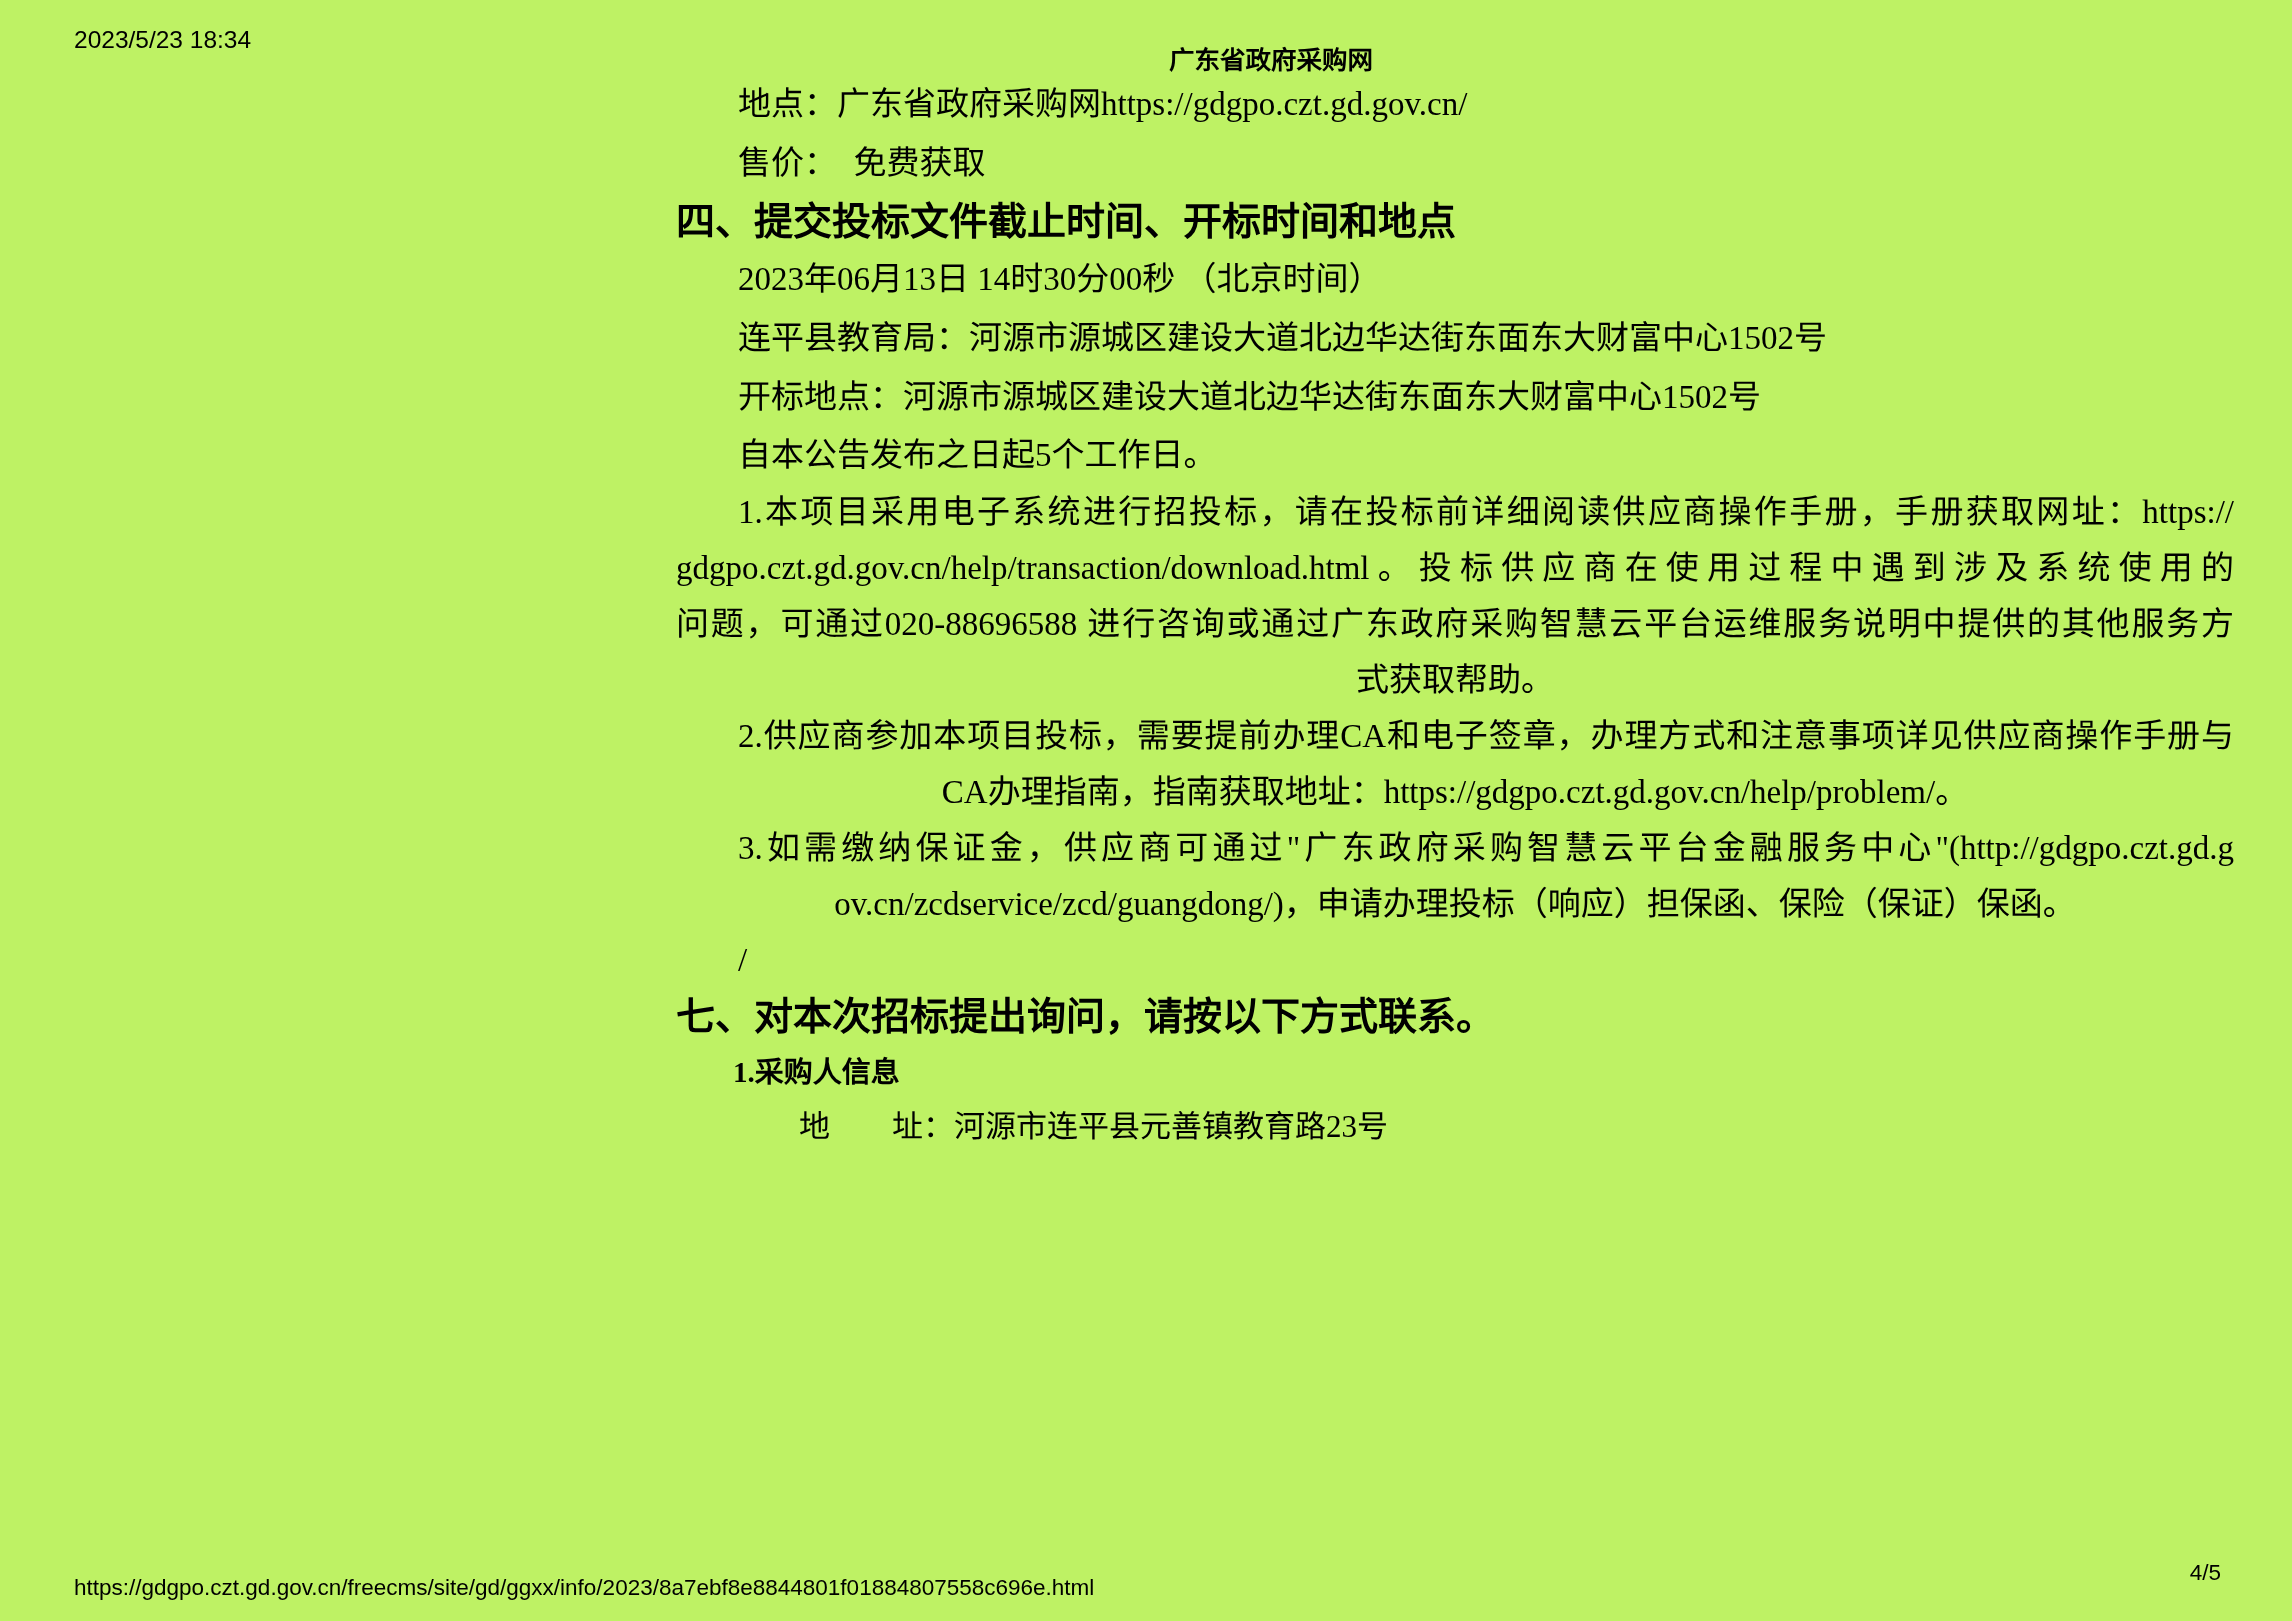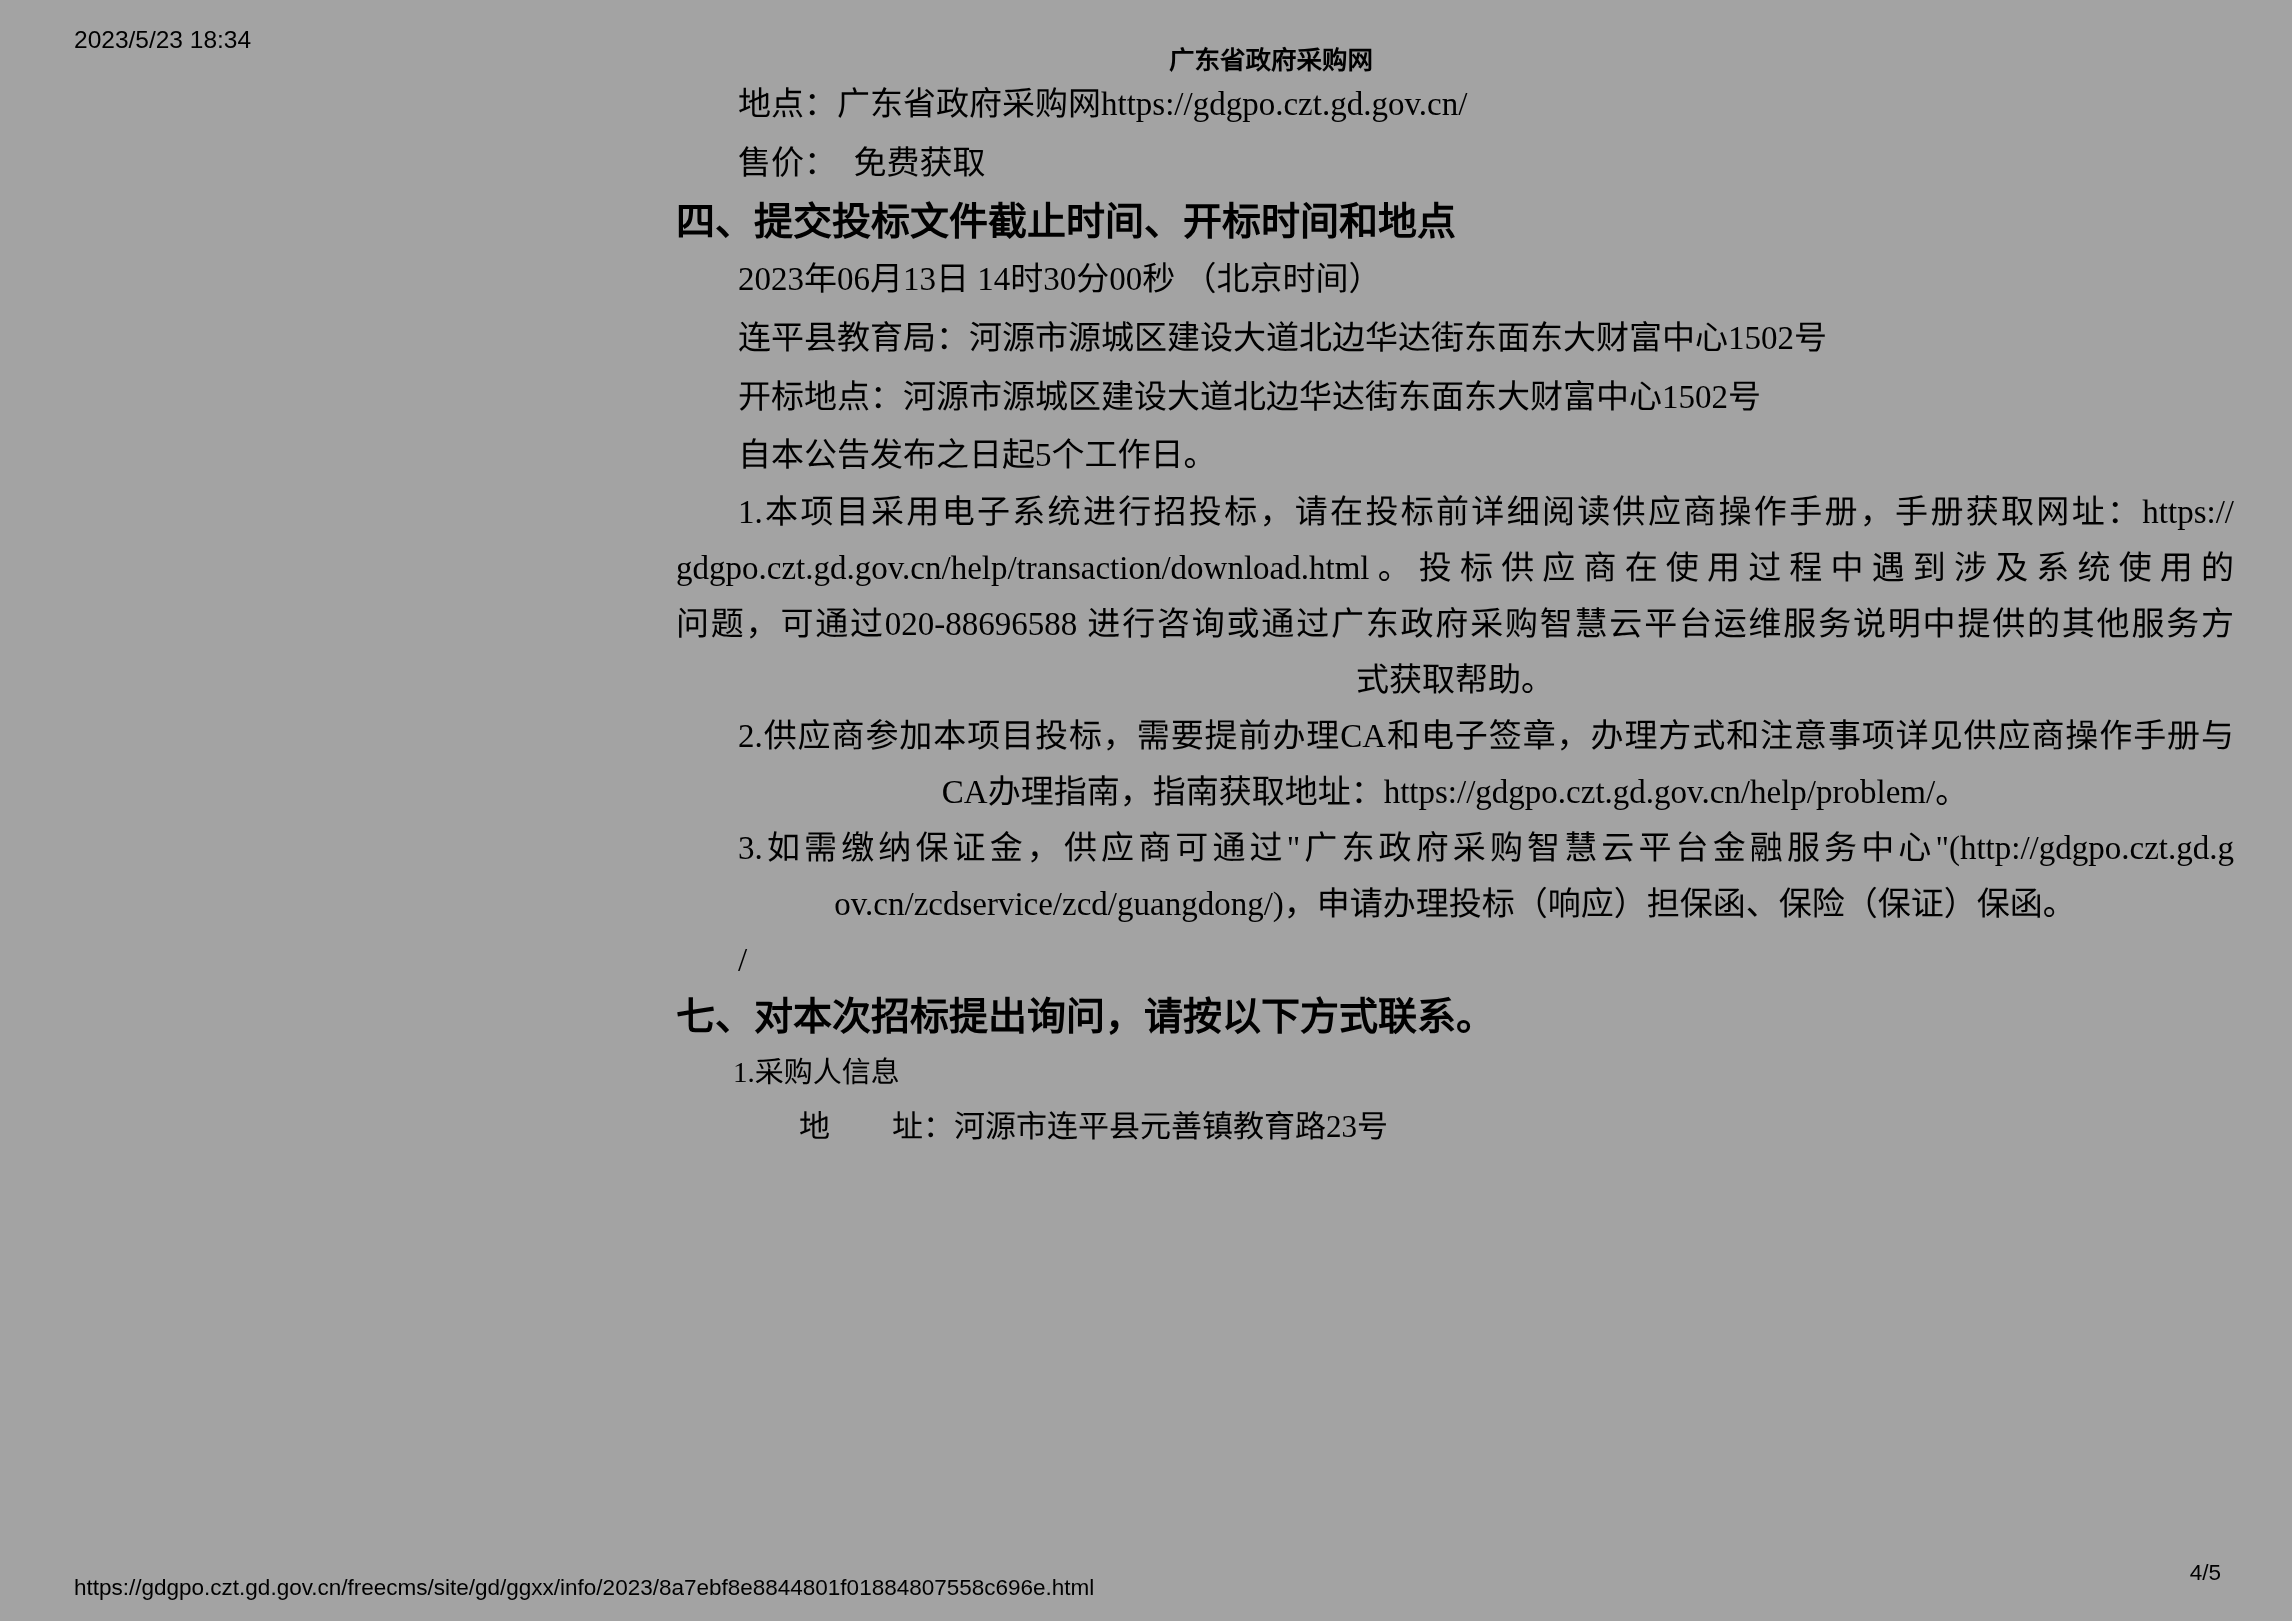--- a/index.html
+++ b/index.html
@@ -4,21 +4,21 @@
 <style>
   html, body {
     margin: 0;
     padding: 0;
     background: #ffffff;
   }
   .page {
     position: relative;
     width: 2293px;
     height: 1621px;
-    background: #a3a3a3;
+    background: #bef264;
     color: #000000;
     font-family: "Liberation Serif", serif;
     overflow: hidden;
   }
 
   
   .print-header {
     position: absolute;
     top: 25.5px;
     left: 74px;
@@ -108,20 +108,21 @@
   .para-3 { margin-top: 2px; }
   .slash-line { line-height: 56px; padding-left: 62px; }
 
   .h7-heading { margin-top: 22.5px; }
   .sub-item {
     margin-top: 13.7px;
     padding-left: 57px;
     font-size: 29px;
     line-height: 54px;
     white-space: nowrap;
+    font-weight: bold;
   }
   .contact-line {
     padding-left: 123px;
     font-size: 31px;
     line-height: 56px;
     white-space: nowrap;
   }
 </style>
 </head>
 <body>

